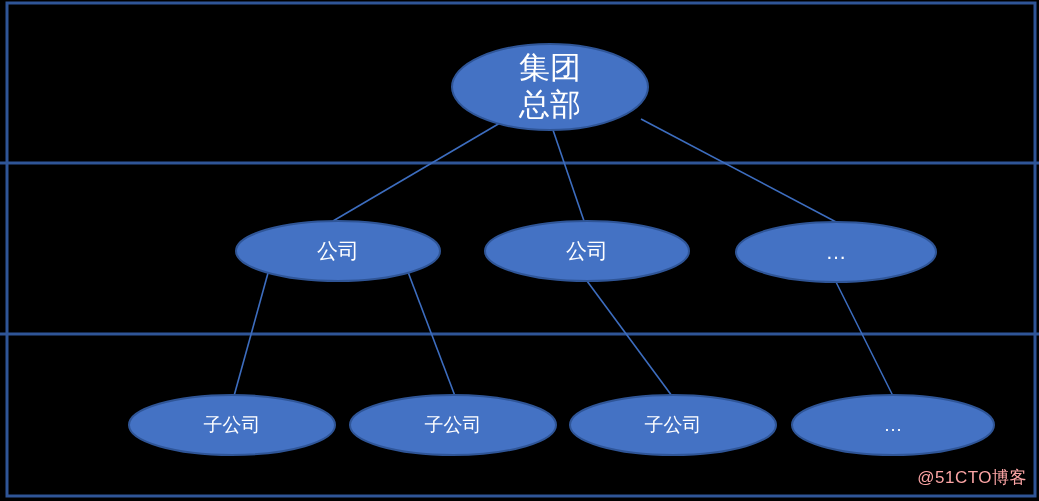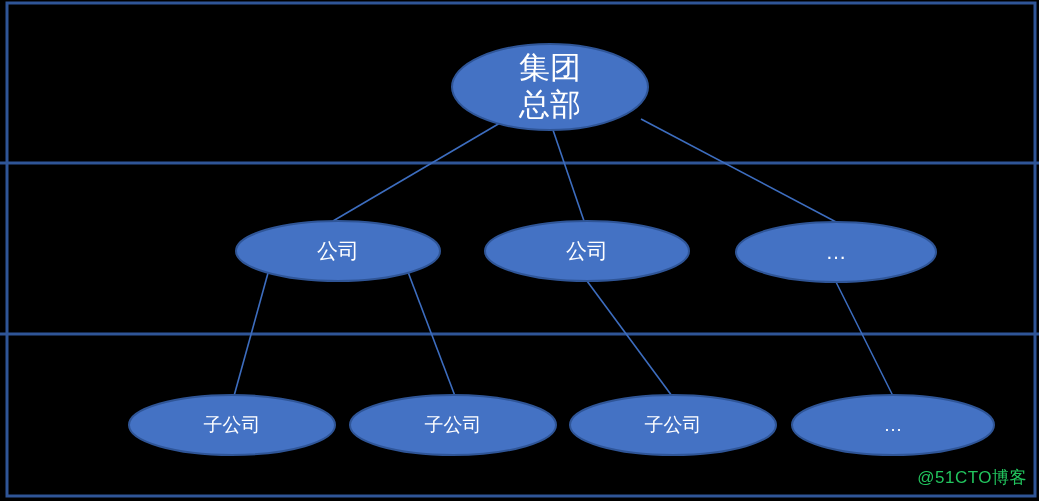--- a/index.html
+++ b/index.html
@@ -30,21 +30,21 @@
     text-align: center;
     color: #FFFFFF;
     white-space: pre-line;
     pointer-events: none;
     line-height: 1.18;
   }
   .watermark {
     position: absolute;
     right: 12px;
     bottom: 12px;
-    color: #22c55e;
+    color: #fca5a5;
     font-size: 17px;
     letter-spacing: 0.5px;
   }
 </style>
 </head>
 <body>
 
 <div id="canvas">
 
   <svg id="diagram-svg" viewBox="0 0 1039 501" xmlns="http://www.w3.org/2000/svg">

